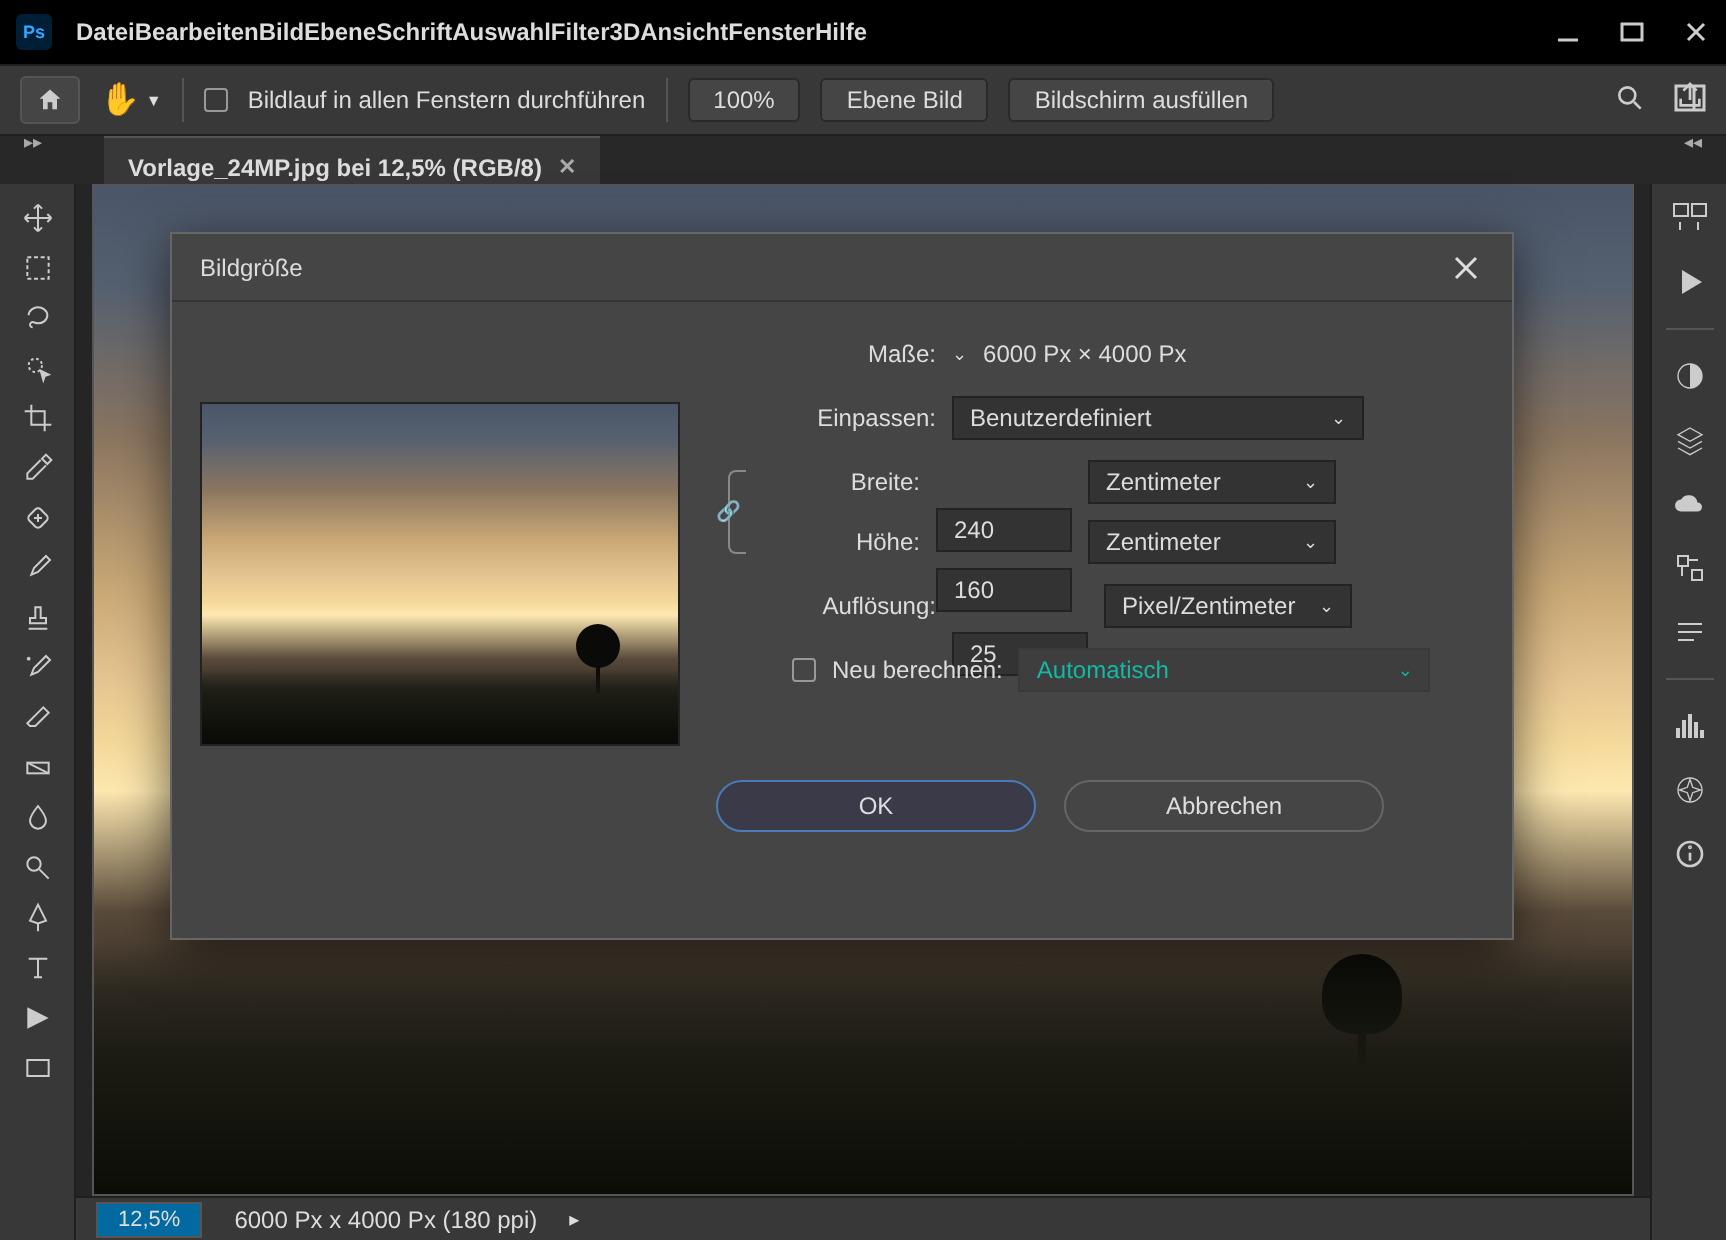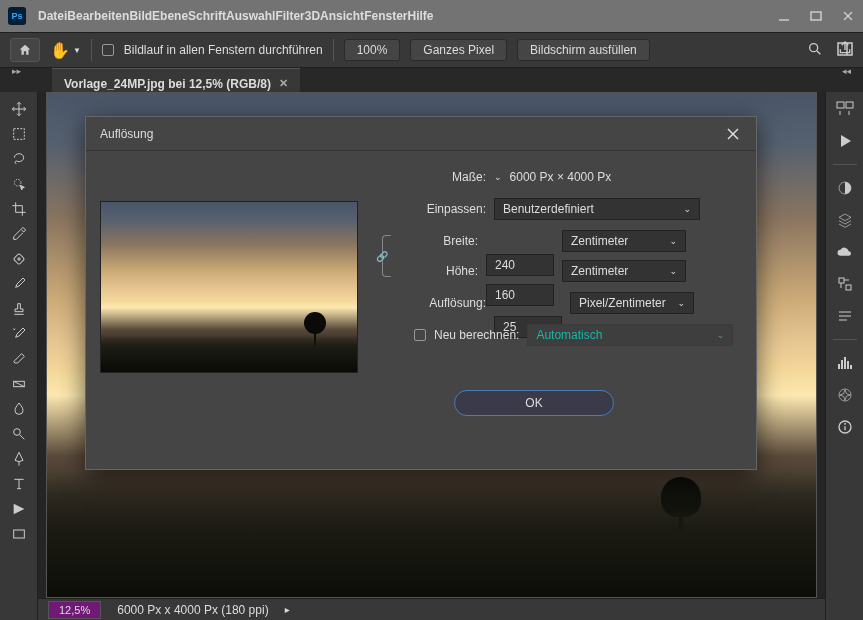--- a/index.html
+++ b/index.html
@@ -1,17 +1,17 @@
 <!DOCTYPE html>
 <html><head>
 <meta charset="utf-8">
 <style>
 *{margin:0;padding:0;box-sizing:border-box;font-family:'Segoe UI',Tahoma,sans-serif;font-size:12px;color:#ddd;}
 body{background:#323232;width:863px;height:620px;overflow:hidden;position:relative;}
-.titlebar{height:26px;background:#737373;display:flex;align-items:center;padding:16px 8px;}
+.titlebar{height:26px;background:#000000;display:flex;align-items:center;padding:16px 8px;}
 .ps-logo{width:18px;height:18px;background:#001e36;border-radius:3px;display:flex;align-items:center;justify-content:center;font-weight:bold;font-size:9px;color:#31a8ff;margin-right:12px;}
 .menu{display:flex;font-weight:bold;}
 .menu-item{color:#ddd;cursor:pointer;}
 .window-controls{margin-left:auto;display:flex;gap:18px;align-items:center;}
 .win-btn{width:14px;height:14px;display:flex;align-items:center;justify-content:center;cursor:pointer;}
 .optbar{height:36px;background:#383838;border-top:1px solid #1f1f1f;border-bottom:1px solid #1f1f1f;display:flex;align-items:center;padding:0 10px;gap:10px;}
 .home-btn{width:30px;height:24px;background:#454545;border:1px solid #555;border-radius:3px;display:flex;align-items:center;justify-content:center;}
 .hand-ico{font-size:16px;}
 .dd-tri{font-size:8px;margin-left:3px;}
 .cb{width:12px;height:12px;border:1px solid #999;border-radius:2px;}
@@ -26,21 +26,21 @@
 .tool svg{width:16px;height:16px;stroke:#ccc;fill:none;stroke-width:1.5;}
 .toolbar-r{width:38px;background:#383838;border-left:1px solid #1f1f1f;display:flex;flex-direction:column;align-items:center;padding-top:4px;gap:6px;}
 .panel-ico{width:28px;height:26px;display:flex;align-items:center;justify-content:center;cursor:pointer;color:#ccc;}
 .canvas-area{flex:1;background:#252525;position:relative;display:flex;flex-direction:column;}
 .canvas-img{margin:0 8px;flex:1;background:linear-gradient(to bottom,#4a5568 0%,#556070 10%,#8a7560 25%,#c9a876 40%,#e8c893 50%,#f4d89a 55%,#fde8b0 60%,#594a3a 72%,#3a3228 80%,#1a1812 100%);position:relative;border:1px solid #555;}
 .canvas-img::after{content:'';position:absolute;bottom:0;left:0;right:0;height:25%;background:linear-gradient(to top,#0d0d08 0%,#1a1a12 50%,transparent 100%);}
 .tree-sil{position:absolute;bottom:12%;right:15%;width:40px;height:60px;}
 .tree-sil::before{content:'';position:absolute;bottom:0;left:18px;width:4px;height:30px;background:#0a0a08;}
 .tree-sil::after{content:'';position:absolute;top:0;left:0;width:40px;height:40px;background:#0a0a08;border-radius:50% 50% 40% 40%;}
 .statusbar{height:22px;background:#383838;display:flex;align-items:center;padding:0 10px;gap:16px;border-top:1px solid #1f1f1f;}
-.stat-box{background:#701a75;padding:2px 10px;border:1px solid #555;font-size:11px;}
+.stat-box{background:#0369a1;padding:2px 10px;border:1px solid #555;font-size:11px;}
 .dialog{position:absolute;top:116px;left:85px;width:672px;height:354px;background:#454545;border:1px solid #666;box-shadow:0 6px 24px rgba(0,0,0,0.6);z-index:100;}
 .dlg-title{height:34px;background:#454545;display:flex;align-items:center;padding:0 14px;border-bottom:1px solid #353535;}
 .dlg-close{margin-left:auto;width:18px;height:18px;cursor:pointer;display:flex;align-items:center;justify-content:center;}
 .dlg-body{padding:14px;display:flex;gap:18px;}
 .preview{width:258px;height:172px;border:1px solid #222;margin-top:36px;background:linear-gradient(to bottom,#4a5568 0%,#556070 10%,#8a7560 25%,#c9a876 40%,#e8c893 52%,#f4d89a 58%,#fde8b0 62%,#594a3a 75%,#2a2520 85%,#151310 100%);position:relative;}
 .preview::after{content:'';position:absolute;bottom:0;left:0;right:0;height:22%;background:linear-gradient(to top,#0a0a06 0%,#1a1a12 60%,transparent 100%);}
 .preview .ptree{position:absolute;bottom:15%;right:12%;width:22px;height:35px;}
 .preview .ptree::before{content:'';position:absolute;bottom:0;left:10px;width:2px;height:18px;background:#0a0a08;}
 .preview .ptree::after{content:'';position:absolute;top:0;left:0;width:22px;height:22px;background:#0a0a08;border-radius:50%;}
 .form{flex:1;display:flex;flex-direction:column;gap:8px;}
@@ -110,21 +110,21 @@
     </div>
   <div style="display:flex;align-items:center">
       <span class="hand-ico">✋</span>
       <span class="dd-tri">▼</span>
     </div>
   <div style="width:1px;height:22px;background:#555"></div>
   <div class="cb"></div>
   <span>Bildlauf in allen Fenstern durchführen</span>
   <div style="width:1px;height:22px;background:#555"></div>
   <div class="opt-btn">100%</div>
-  <div class="opt-btn">Ganzes Pixel</div>
+  <div class="opt-btn">Ebene Bild</div>
   <div class="opt-btn">Bildschirm ausfüllen</div>
   <div class="opt-right">
     <div><svg width="16" height="16" viewBox="0 0 24 24" stroke="#ccc" fill="none" stroke-width="2">
           <circle cx="10" cy="10" r="6"></circle>
           <line x1="15" y1="15" x2="20" y2="20"></line>
         </svg></div>
     <div><svg width="16" height="14" stroke="#ccc" fill="none" stroke-width="1.5">
           <rect x="1" y="1" width="14" height="12"></rect>
           <line x1="10" y1="1" x2="10" y2="13"></line>
         </svg></div>
@@ -318,21 +318,21 @@
           <circle cx="12" cy="12" r="9"></circle>
           <line x1="12" y1="11" x2="12" y2="17"></line>
           <circle cx="12" cy="7" r="0.5" fill="#ccc"></circle>
         </svg>
       </div>
   </div>
 </div>
 
 <div class="dialog">
   <div class="dlg-title">
-    <span>Auflösung</span>
+    <span>Bildgröße</span>
     <div class="dlg-close">
         <svg width="14" height="14">
           <line x1="2" y1="2" x2="12" y2="12" stroke="#ddd" stroke-width="1.5"></line>
           <line x1="12" y1="2" x2="2" y2="12" stroke="#ddd" stroke-width="1.5"></line>
         </svg>
       </div>
   </div>
   <div class="dlg-body">
     <div class="preview">
         <div class="ptree"></div>
@@ -384,16 +384,17 @@
       <div class="row">
         <div class="cb" style="margin-left:38px"></div>
         <span>Neu berechnen:</span>
         <div class="select" style="width:206px;background:#3e3e3e;border-color:#3a3a3a">
             <span class="dimmed">Automatisch</span>
             <span class="dimmed" style="font-size:9px">⌄</span>
           </div>
       </div>
       <div class="dlg-footer">
         <div class="btn btn-primary">OK</div>
+        <div class="btn">Abbrechen</div>
       </div>
     </div>
   </div>
 </div>
 
 </body></html>

